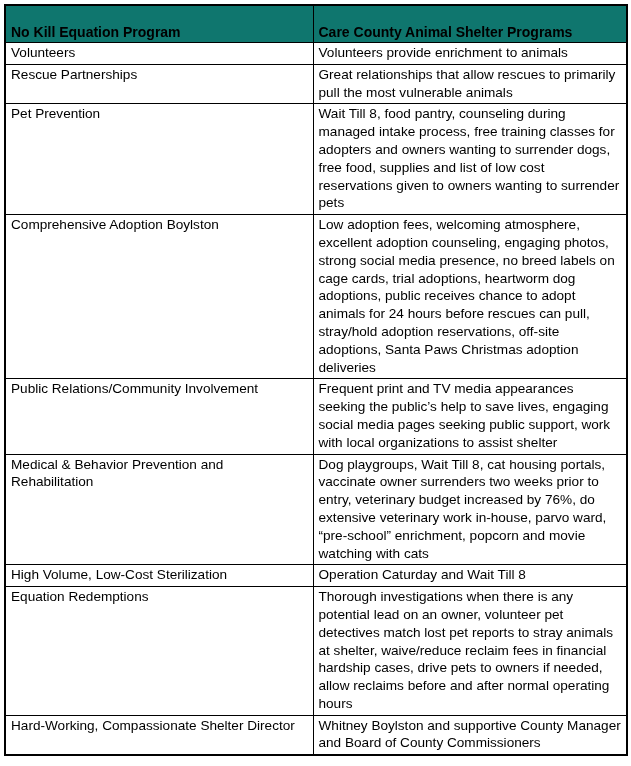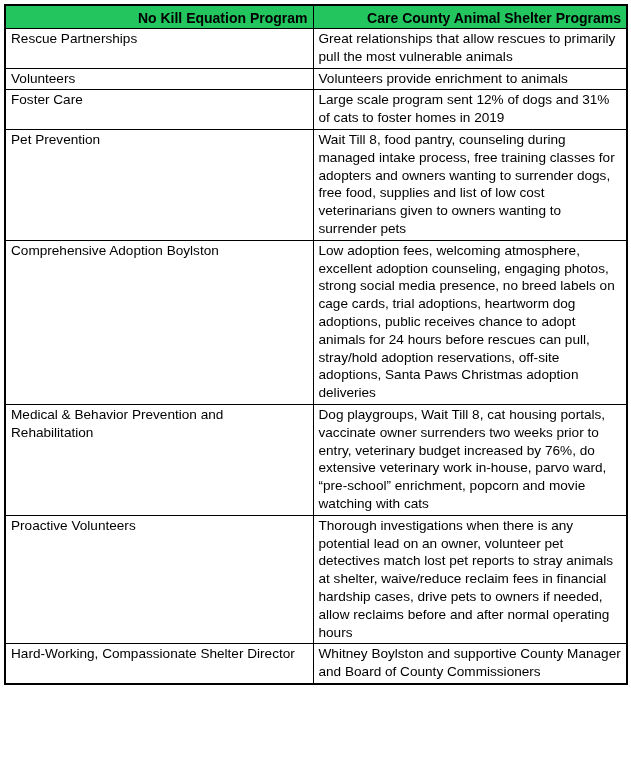--- a/index.html
+++ b/index.html
@@ -29,71 +29,74 @@
     border: 1px solid #000000;
     vertical-align: top;
     text-align: left;
     font-size: 13.6px;
     line-height: 17.8px;
     padding: 1px 5px 2px 5px;
     overflow: hidden;
     word-wrap: break-word;
   }
   table.comparison th {
-    background: #22c55e;
+    background: #0f766e;
     font-weight: bold;
     font-size: 14px;
     line-height: 18px;
-    padding-top: 3px;
+    padding-top: 17px;
     padding-bottom: 1px;
-    text-align: right;
   }
 </style>
 </head>
 <body>
 
 <div class="page">
   <table class="comparison">
     <colgroup>
       <col class="col-program">
       <col class="col-description">
     </colgroup>
     <thead>
       <tr>
         <th>No Kill Equation Program</th>
         <th>Care County Animal Shelter Programs</th>
       </tr>
     </thead>
     <tbody>
       <tr>
+        <td>Volunteers</td>
+        <td>Volunteers provide enrichment to animals</td>
+      </tr>
+      <tr>
         <td>Rescue Partnerships</td>
         <td>Great relationships that allow rescues to primarily pull the most vulnerable animals</td>
       </tr>
       <tr>
-        <td>Volunteers</td>
-        <td>Volunteers provide enrichment to animals</td>
-      </tr>
-      <tr>
-        <td>Foster Care</td>
-        <td>Large scale program sent 12% of dogs and 31% of cats to foster homes in 2019</td>
-      </tr>
-      <tr>
         <td>Pet Prevention</td>
-        <td>Wait Till 8, food pantry, counseling during managed intake process, free training classes for adopters and owners wanting to surrender dogs, free food, supplies and list of low cost veterinarians given to owners wanting to surrender pets</td>
+        <td>Wait Till 8, food pantry, counseling during managed intake process, free training classes for adopters and owners wanting to surrender dogs, free food, supplies and list of low cost reservations given to owners wanting to surrender pets</td>
       </tr>
       <tr>
         <td>Comprehensive Adoption Boylston</td>
         <td>Low adoption fees, welcoming atmosphere, excellent adoption counseling, engaging photos, strong social media presence, no breed labels on cage cards, trial adoptions, heartworm dog adoptions, public receives chance to adopt animals for 24 hours before rescues can pull, stray/hold adoption reservations, off-site adoptions, Santa Paws Christmas adoption deliveries</td>
       </tr>
       <tr>
+        <td>Public Relations/Community Involvement</td>
+        <td>Frequent print and TV media appearances seeking the public’s help to save lives, engaging social media pages seeking public support, work with local organizations to assist shelter</td>
+      </tr>
+      <tr>
         <td>Medical &amp; Behavior Prevention and Rehabilitation</td>
         <td>Dog playgroups, Wait Till 8, cat housing portals, vaccinate owner surrenders two weeks prior to entry, veterinary budget increased by 76%, do extensive veterinary work in-house, parvo ward, “pre-school” enrichment, popcorn and movie watching with cats</td>
       </tr>
       <tr>
-        <td>Proactive Volunteers</td>
+        <td>High Volume, Low-Cost Sterilization</td>
+        <td>Operation Caturday and Wait Till 8</td>
+      </tr>
+      <tr>
+        <td>Equation Redemptions</td>
         <td>Thorough investigations when there is any potential lead on an owner, volunteer pet detectives match lost pet reports to stray animals at shelter, waive/reduce reclaim fees in financial hardship cases, drive pets to owners if needed, allow reclaims before and after normal operating hours</td>
       </tr>
       <tr>
         <td>Hard-Working, Compassionate Shelter Director</td>
         <td>Whitney Boylston and supportive County Manager and Board of County Commissioners</td>
       </tr>
     </tbody>
   </table>
 </div>
 

